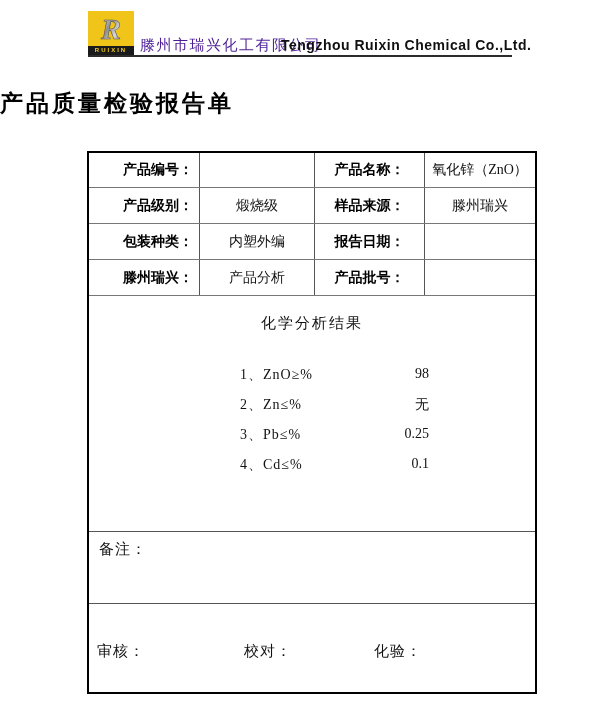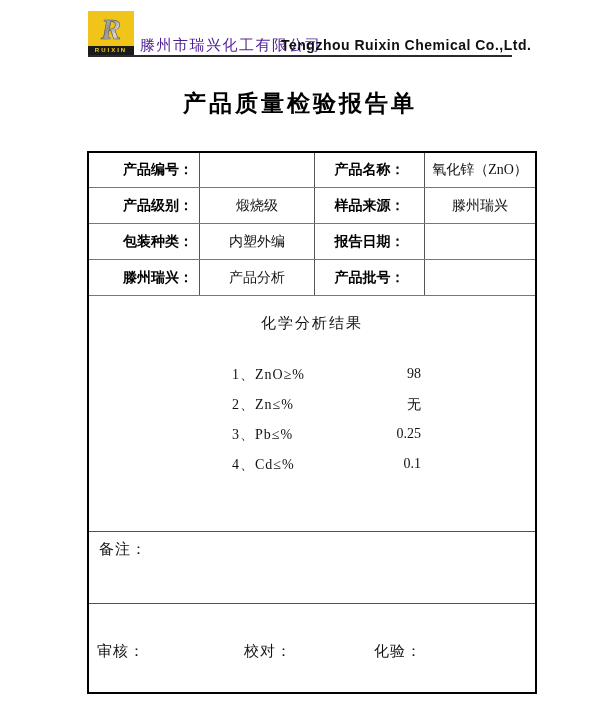--- a/index.html
+++ b/index.html
@@ -22,21 +22,21 @@
     letter-spacing:1.5px; font-family:"Liberation Serif", serif;
   }
   .company-en {
     position:absolute; left:281px; top:37px; font-size:14px; color:#101010;
     font-weight:700; letter-spacing:0.5px; font-family:"Liberation Sans", sans-serif;
   }
   .header-rule { position:absolute; left:88px; top:55px; width:424px; height:2px; background:#2b2b2b; }
 
   
   .doc-title {
-    position:absolute; left:0; top:88px; width:600px; text-align:center;
+    position:absolute; left:0; top:88px; width:600px; text-align:left;
     font-size:23px; font-weight:700; letter-spacing:3px;
     font-family:"Liberation Sans", sans-serif; color:#000;
   }
 
   
   .report-table {
     position:absolute; left:87px; top:151px; width:450px; height:543px;
     border:2px solid #000; background:#fff;
   }
   .info-row { display:flex; width:100%; height:36px; border-bottom:1px solid #777; }
@@ -52,21 +52,21 @@
   .c1 { width:111px; border-right:1px solid #555;padding-left:28px; }
   .c2 { width:115px; border-right:1px solid #555; }
   .c3 { width:110px; border-right:1px solid #555; }
   .c4 { flex:1; }
 
   .analysis-cell { position:relative; width:100%; height:236px; border-bottom:1px solid #555; }
   .analysis-heading {
     position:absolute; top:18px; left:0; width:100%; text-align:center;
     font-size:15px; letter-spacing:2px; color:#111;
   }
-  .analysis-item { position:absolute; left:4px; width:100%; height:20px; font-size:14px; color:#111; }
+  .analysis-item { position:absolute; left:12px; width:100%; height:20px; font-size:14px; color:#111; }
   .analysis-item .item-name { position:absolute; left:139px; top:0; letter-spacing:1px; }
   .analysis-item .item-value { position:absolute; left:240px; top:0; width:88px; text-align:right; }
   .item-0 { top:70px; } .item-1 { top:100px; } .item-2 { top:130px; } .item-3 { top:160px; }
 
   .remarks-cell { position:relative; width:100%; height:72px; border-bottom:1px solid #555; }
   .remarks-label { position:absolute; left:10px; top:8px; font-size:15px; color:#111; letter-spacing:1px; }
 
   .sign-cell { position:relative; width:100%; flex:1; height:88px; }
   .sign-item { position:absolute; top:38px; font-size:15px; color:#111; letter-spacing:1px; }
   .sign-review { left:8px; }

